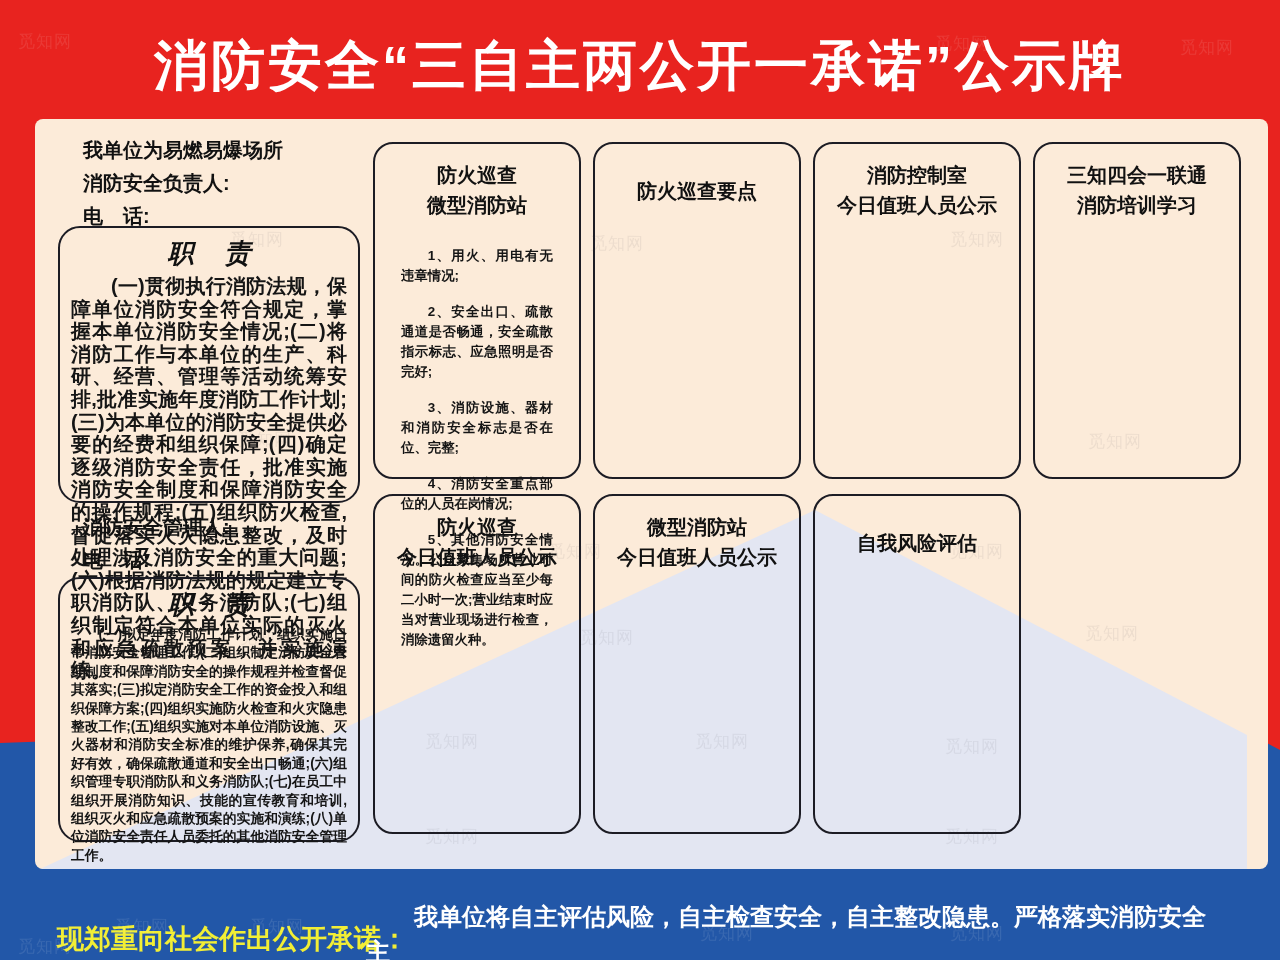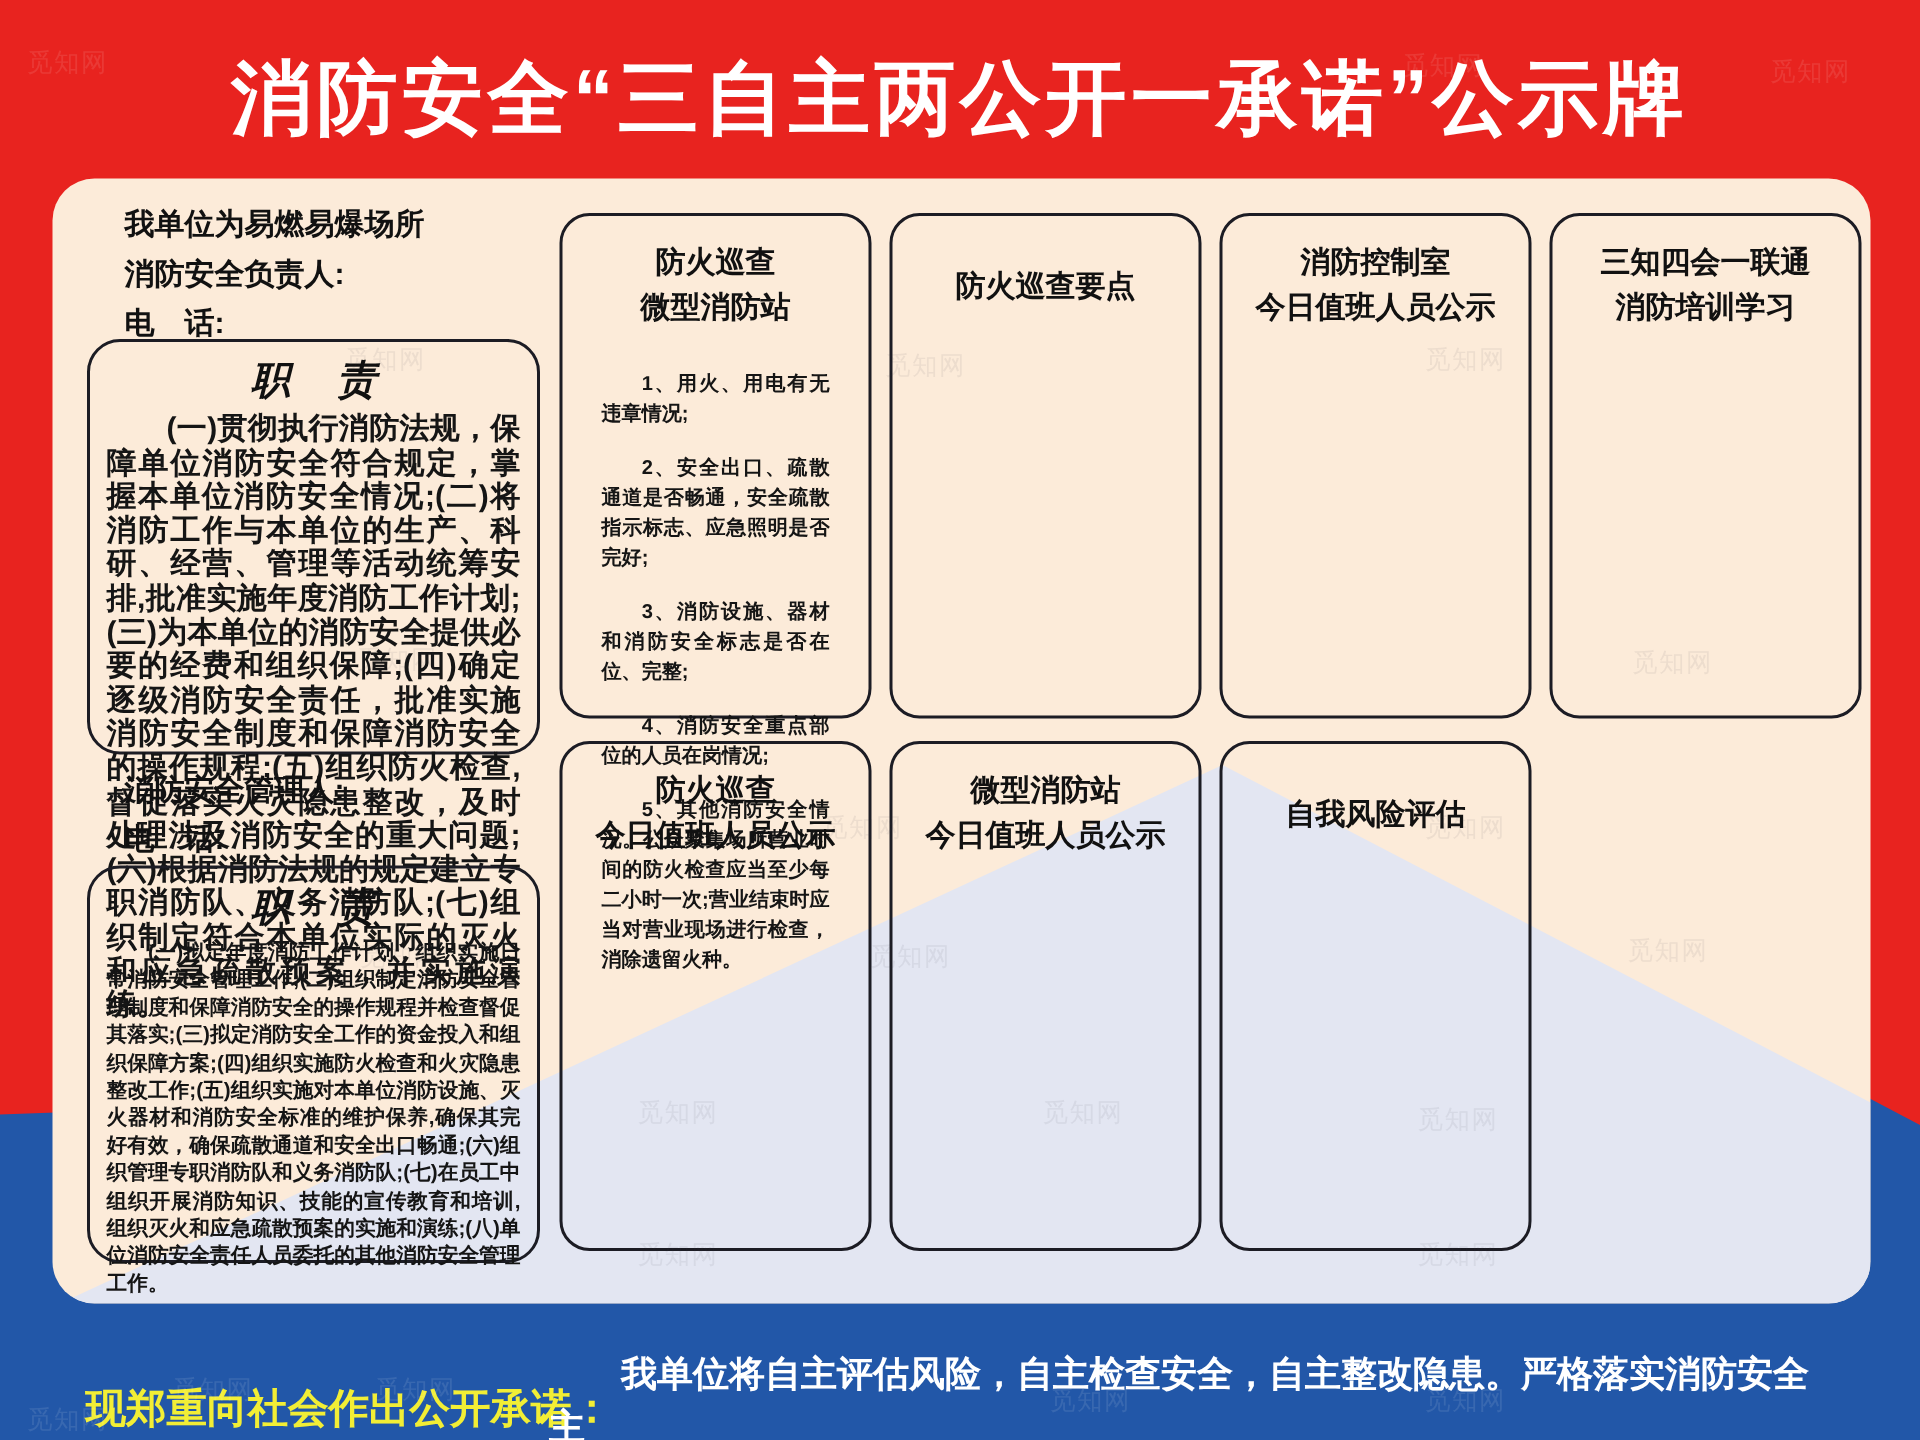--- a/index.html
+++ b/index.html
@@ -10,21 +10,21 @@
     -webkit-font-smoothing:antialiased;
   }
   svg.bg{position:absolute;inset:0;z-index:0;}
   .title{
     position:absolute;left:0;top:30px;width:100%;z-index:3;
     text-align:center;color:#ffffff;font-size:54px;font-weight:900;
     letter-spacing:3px;
   }
   .panel{
     position:absolute;left:35px;top:119px;width:1212px;height:750px;z-index:2;
-    background:#fcebd9;border-radius:28px;overflow:hidden;
+    background:#fcebd9;border-radius:8px;overflow:hidden;padding-left:21px;
   }
   svg.lavender{position:absolute;inset:0;}
   
   .info{
     position:absolute;left:48px;color:#111;font-size:20px;font-weight:bold;
     line-height:33px;z-index:2;
   }
   .info1{top:15px;}
   .info2{top:392px;}
   .duty-box{

